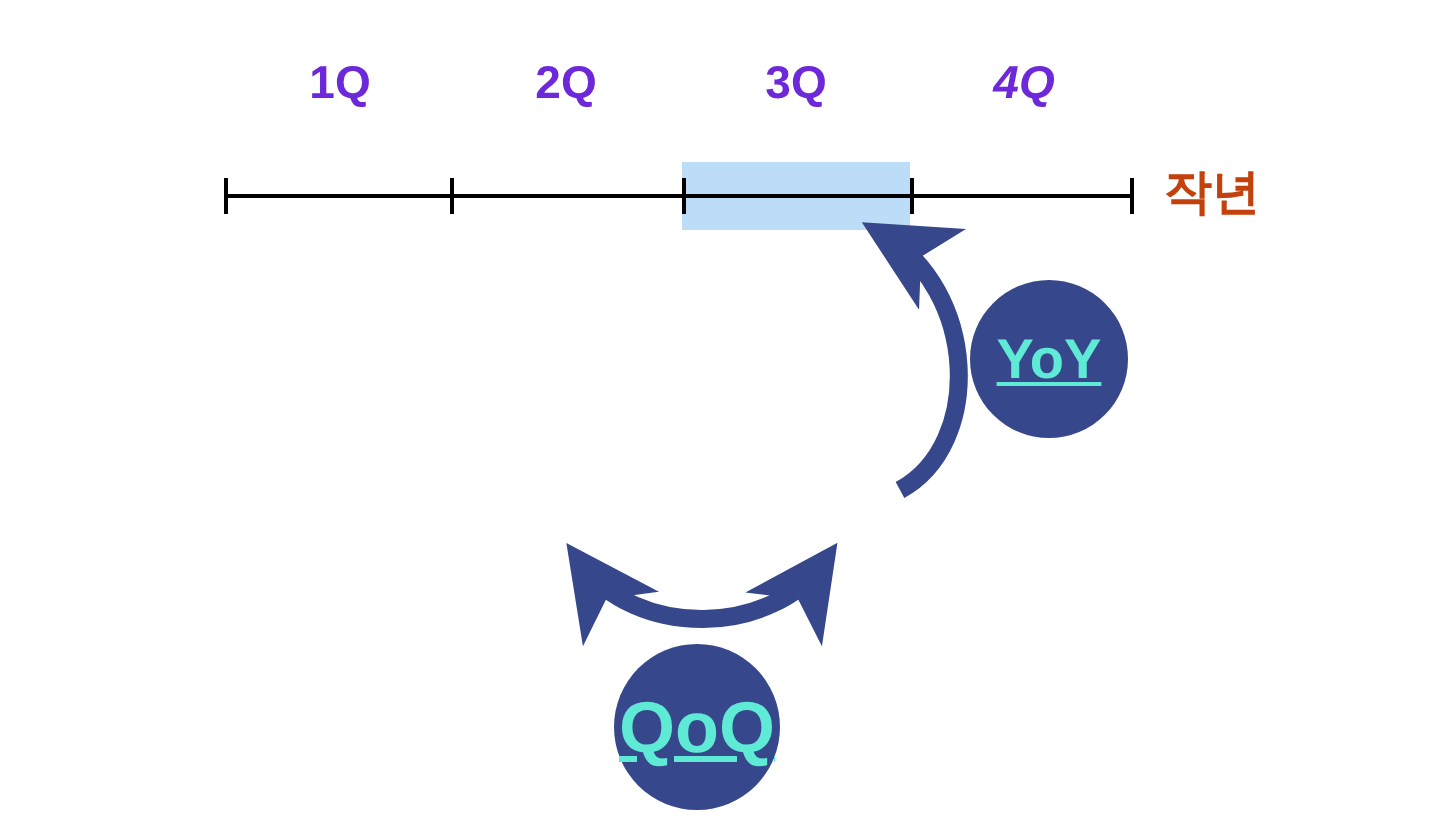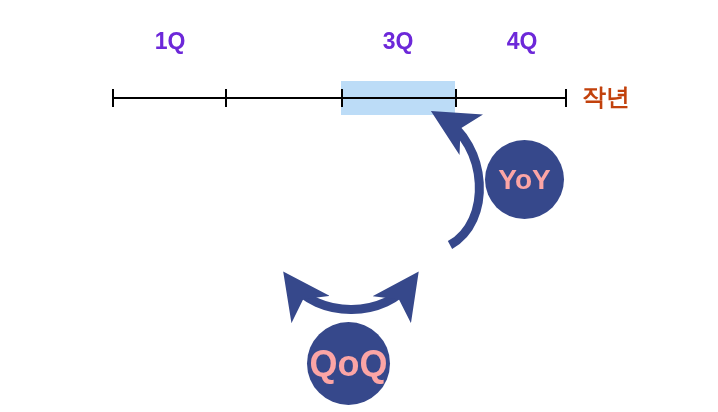--- a/index.html
+++ b/index.html
@@ -73,26 +73,27 @@
     top: 13px;
   }
   .bar-light { background: #BCDCF7; }
   .bar-dark  { background: #7094E8; }
 
   
   .badge {
     position: absolute;
     border-radius: 50%;
     background: #36488B;
-    color: #fca5a5;
+    color: #5eead4;
     display: flex;
     align-items: center;
     justify-content: center;
     font-weight: 700;
     user-select: none;
+    text-decoration: underline;
   }
   #badge-yoy {
     left: 485px;
     top: 140px;
     width: 79px;
     height: 79px;
     font-size: 28px;
   }
   #badge-qoq {
     left: 307px;
@@ -111,22 +112,23 @@
     height: 412px;
     pointer-events: none;
   }
 </style>
 </head>
 <body>
 
 <div id="diagram-root">
 
   <div class="quarter-label" style="left:140px;">1Q</div>
+  <div class="quarter-label" style="left:253px;">2Q</div>
   <div class="quarter-label" style="left:368px;">3Q</div>
-  <div class="quarter-label" style="left:492px;">4Q</div>
+  <div class="quarter-label" style="left:482px;font-style:italic;">4Q</div>
 
   <div class="timeline-row" style="top:68px;">
 
     <div class="bar bar-light" style="left:341px; width:114px;"></div>
 
     <div class="axis-line"></div>
 
     <div class="axis-tick" style="left:112px;"></div>
     <div class="axis-tick" style="left:225px;"></div>
     <div class="axis-tick" style="left:341px;"></div>

